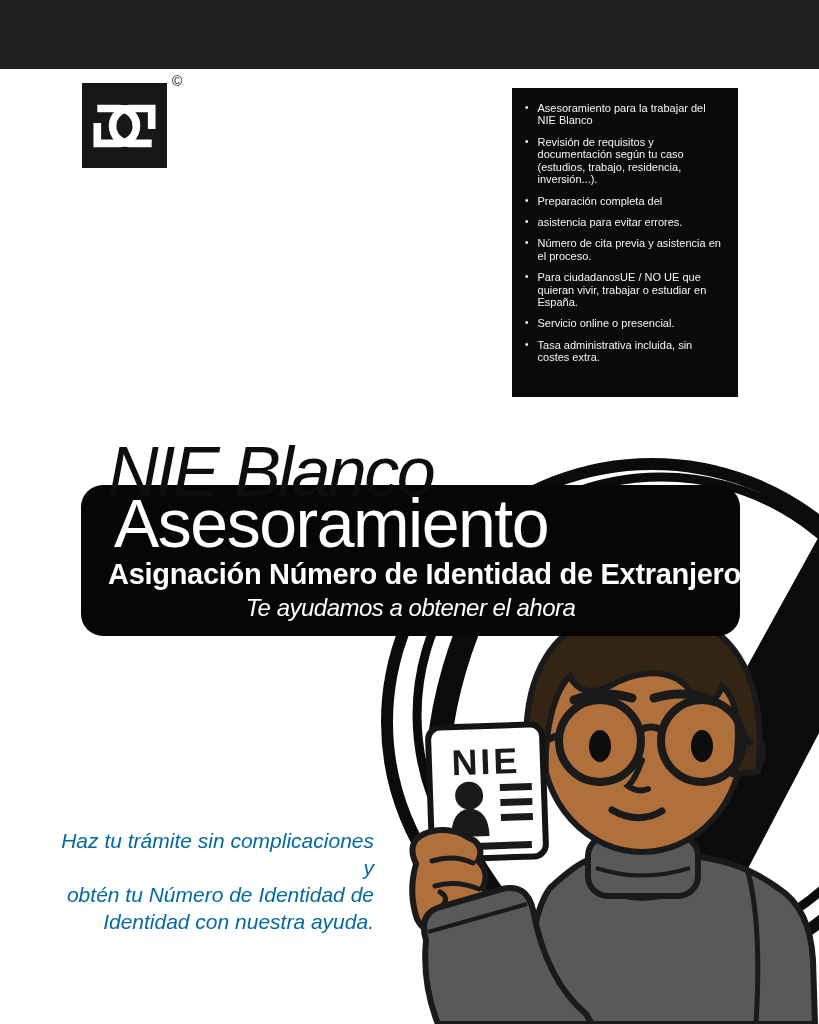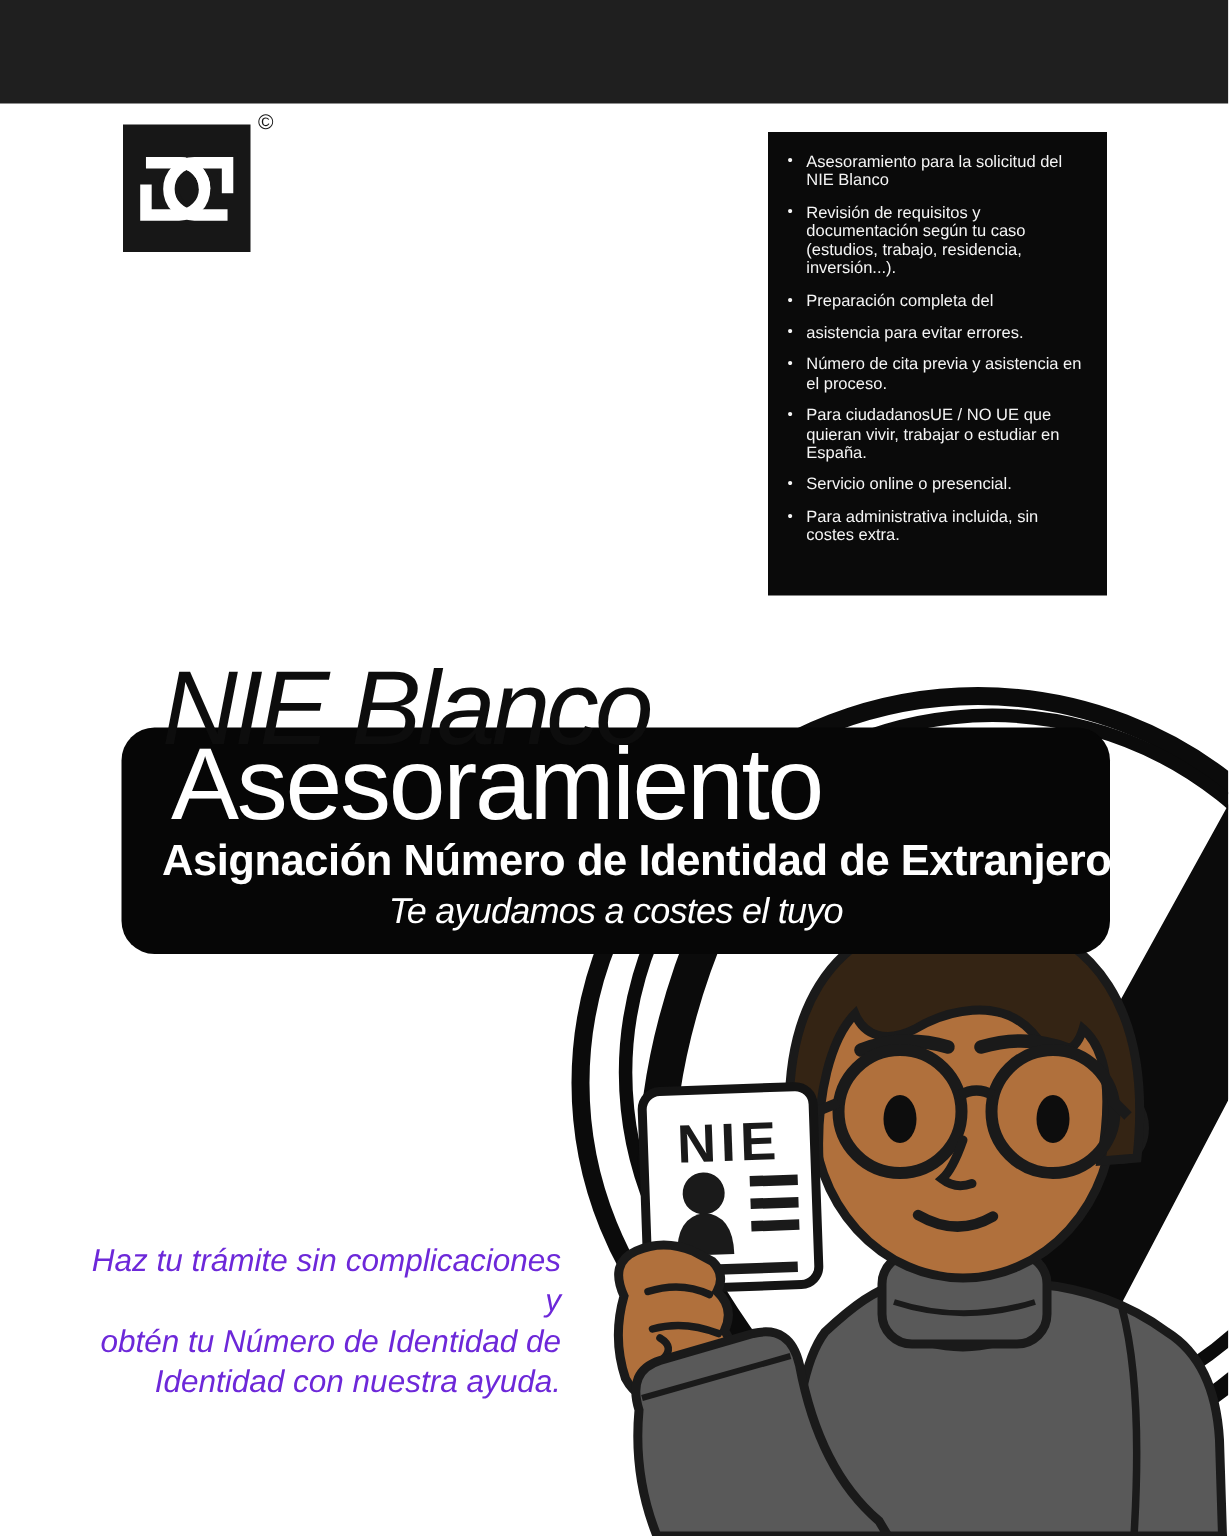--- a/index.html
+++ b/index.html
@@ -27,21 +27,21 @@
   .banner-heading { font-size:68px; font-weight:400; line-height:64px; margin:6px 0 0 33px;
                     letter-spacing:-1.5px; white-space:nowrap; }
   .banner-subheading { font-size:29px; font-weight:bold; margin:3px 0 0 27px; letter-spacing:-0.3px;
                        white-space:nowrap;text-align:center; }
   .banner-tagline { font-size:24px; font-style:italic; text-align:center; margin-top:3px;
                     letter-spacing:-0.5px; }
 
   .illustration { position:absolute; left:380px; top:440px; width:439px; height:584px; z-index:1; }
 
   .footer-text { position:absolute; left:60px; top:827px; width:314px; z-index:2; text-align:right;
-                 font-style:italic; font-size:21px; line-height:27px; color:#6d28d9; }
+                 font-style:italic; font-size:21px; line-height:27px; color:#0369a1; }
 </style>
 </head>
 <body>
 
 <div class="poster">
 
   <div class="topbar"></div>
 
   <div class="logo-square">
     <svg width="85" height="85" viewBox="0 0 100 100">
@@ -50,21 +50,21 @@
       <path d="M 82 71 H 56 A 20 20.5 0 0 1 56 30 H 82 V 54" fill="none" stroke="#ffffff" stroke-width="9"></path>
       <path d="M 44 30 A 20 20.5 0 0 1 64 50.5" fill="none" stroke="#ffffff" stroke-width="9"></path>
     </svg>
   </div>
   <div class="copyright">©</div>
 
   <div class="services-box">
     <ul>
       <li>
           <span class="blt">•</span>
-          <span>Asesoramiento para la solicitud del NIE Blanco</span>
+          <span>Asesoramiento para la trabajar del NIE Blanco</span>
         </li>
       <li>
           <span class="blt">•</span>
           <span>Revisión de requisitos y documentación según tu caso (estudios, trabajo, residencia, inversión...).</span>
         </li>
       <li>
           <span class="blt">•</span>
           <span>Preparación completa del</span>
         </li>
       <li>
@@ -78,31 +78,31 @@
       <li>
           <span class="blt">•</span>
           <span>Para ciudadanosUE / NO UE que quieran vivir, trabajar o estudiar en España.</span>
         </li>
       <li>
           <span class="blt">•</span>
           <span>Servicio online o presencial.</span>
         </li>
       <li>
           <span class="blt">•</span>
-          <span>Para administrativa incluida, sin costes extra.</span>
+          <span>Tasa administrativa incluida, sin costes extra.</span>
         </li>
     </ul>
   </div>
 
   <div class="nie-title">NIE Blanco</div>
 
   <div class="banner">
     <div class="banner-heading">Asesoramiento</div>
     <div class="banner-subheading">Asignación Número de Identidad de Extranjero</div>
-    <div class="banner-tagline">Te ayudamos a costes el tuyo</div>
+    <div class="banner-tagline">Te ayudamos a obtener el ahora</div>
   </div>
 
   <svg class="illustration" viewBox="0 0 439 584">
 
     <g fill="none" stroke="#0b0b0b">
       <ellipse cx="272" cy="282" rx="265" ry="258" stroke-width="12"></ellipse>
       <ellipse cx="280" cy="274" rx="243" ry="237" stroke-width="9" transform="rotate(-6 280 274)"></ellipse>
       <path d="M 95 172 Q 58 258 57 342" stroke-width="24"></path>
       <path d="M 80 398 Q 112 458 162 512" stroke-width="20"></path>
     </g>

